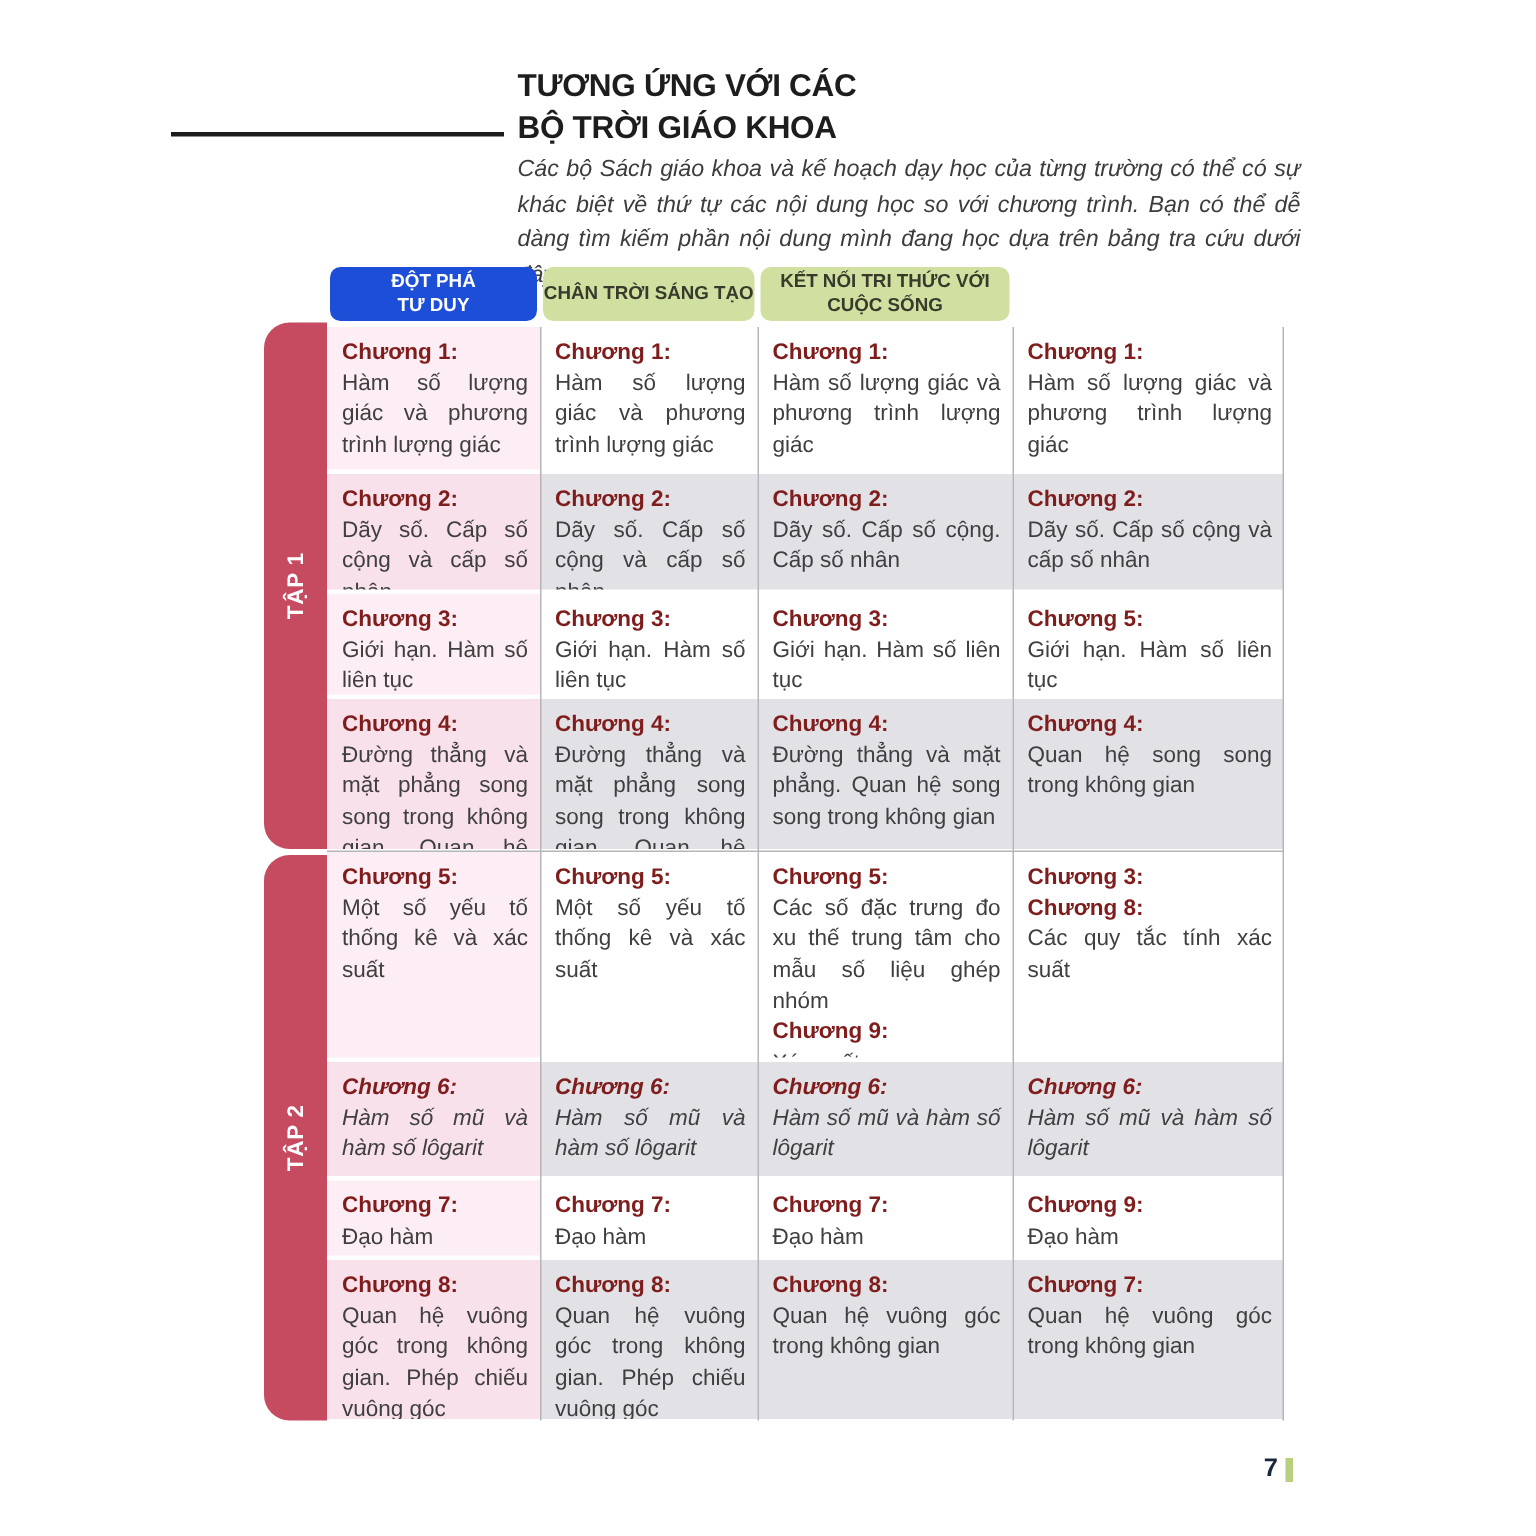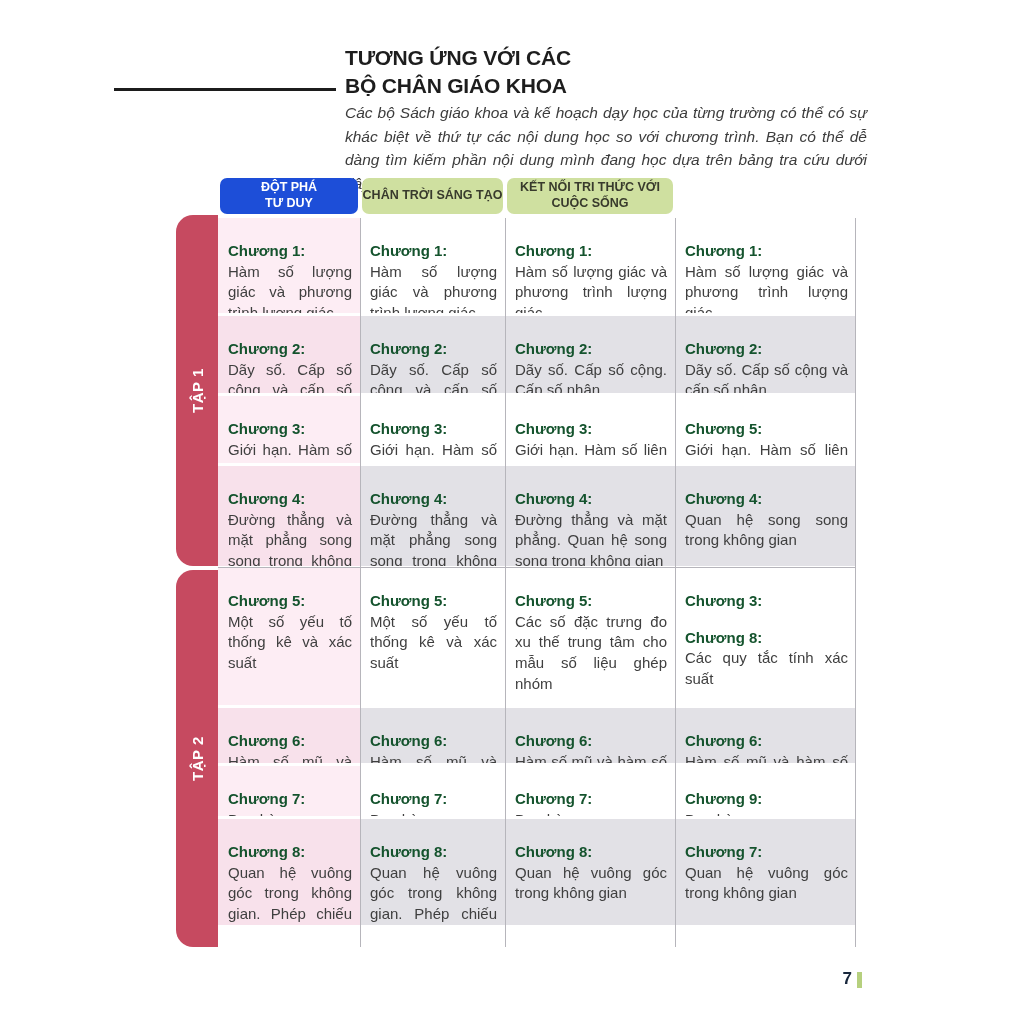--- a/index.html
+++ b/index.html
@@ -27,42 +27,42 @@
   .tab .tab-label{transform:rotate(-90deg);white-space:nowrap;color:#ffffff;font-weight:700;
     font-size:15px;letter-spacing:0.5px;}
   .tab.t1{top:215px;height:351px;}
   .tab.t2{top:570px;height:377px;}
   
   .tbody{position:absolute;left:218px;top:218px;width:638px;}
   .trow{display:grid;grid-template-columns:142px 145px 170px 181px;margin-top:3px;}
   .trow.first{margin-top:0;}
   .trow.group-start{margin-top:1px;border-top:1px solid #b6b5bb;}
   .tcell{padding:7px 8px 6px 10px;font-size:15px;line-height:1.38;overflow:hidden;box-sizing:border-box;}
-  .tcell .chap{font-weight:700;color:#14532d;display:block;margin-top:16px;}
+  .tcell .chap{font-weight:700;color:#7f1d1d;display:block;}
   .tcell .desc{color:#3f3f3f;display:block;text-align:justify;}
   .tcell.c0.odd{background:#fdedf4;}
   .tcell.c0.even{background:#f8e1eb;}
   .tcell.cx.odd{background:#ffffff;}
   .tcell.cx.even{background:#e2e1e6;}
   
   .vline{position:absolute;top:218px;width:1px;height:729px;background:#b6b5bb;z-index:3;}
   .vl1{left:360px;} .vl2{left:505px;} .vl3{left:675px;} .vl4{left:855px;}
   
   .page-num{position:absolute;left:828px;top:969px;width:24px;text-align:right;
     font-size:17px;font-weight:700;color:#18273c;}
   .page-marker{position:absolute;left:857px;top:972px;width:5px;height:16px;background:#b6d07e;}
 </style>
 </head>
 <body>
 
 <div class="title-rule"></div>
 
 <div class="page-title">
   <div>TƯƠNG ỨNG VỚI CÁC</div>
-  <div>BỘ CHÂN GIÁO KHOA</div>
+  <div>BỘ TRỜI GIÁO KHOA</div>
 </div>
 
 <div class="intro">Các bộ Sách giáo khoa và kế hoạch dạy học của từng trường có thể có sự khác biệt về thứ tự các nội dung học so với chương trình. Bạn có thể dễ dàng tìm kiếm phần nội dung mình đang học dựa trên bảng tra cứu dưới đây.</div>
 
 <div class="thead">
   <div class="hcell red">ĐỘT PHÁ
 TƯ DUY</div>
   <div class="hcell green">CHÂN TRỜI SÁNG TẠO</div>
   <div class="hcell green">KẾT NỐI TRI THỨC VỚI
 CUỘC SỐNG</div>
@@ -162,21 +162,21 @@
         <span class="desc">Các số đặc trưng đo xu thế trung tâm cho mẫu số liệu ghép nhóm</span>
         <span class="chap">Chương 9:</span>
         <span class="desc">Xác suất</span>
       </div>
       <div class="tcell cx odd">
         <span class="chap">Chương 3:</span>
         <span class="chap">Chương 8:</span>
         <span class="desc">Các quy tắc tính xác suất</span>
       </div>
     </div>
-    <div class="trow" style="height: 55px;">
+    <div class="trow" style="height: 76px; font-style: italic;">
       <div class="tcell c0 even">
         <span class="chap">Chương 6:</span>
         <span class="desc">Hàm số mũ và hàm số lôgarit</span>
       </div>
       <div class="tcell cx even">
         <span class="chap">Chương 6:</span>
         <span class="desc">Hàm số mũ và hàm số lôgarit</span>
       </div>
       <div class="tcell cx even">
         <span class="chap">Chương 6:</span>

